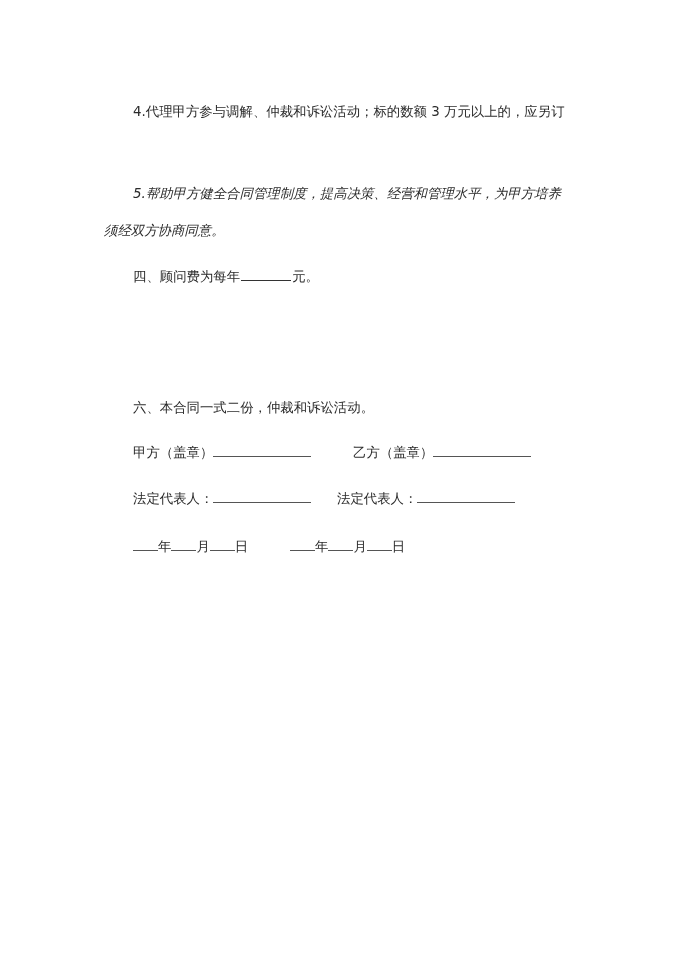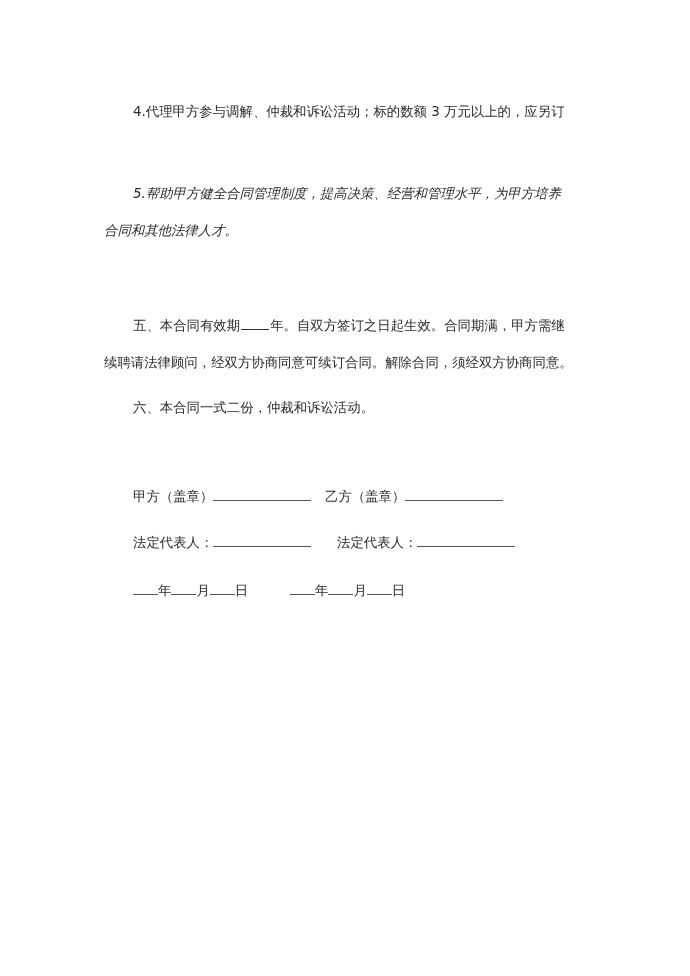--- a/index.html
+++ b/index.html
@@ -43,60 +43,58 @@
       position: absolute;
       left: 133px;
       height: 24px;
       line-height: 24px;
       white-space: nowrap;
     }
     .sig-cell {
       position: absolute;
       top: 0;
       white-space: nowrap;
-      margin-top: 44px;
     }
     .sig-line {
       display: inline-block;
       border-bottom: 1px solid #555;
       height: 14px;
       vertical-align: baseline;
     }
   </style>
 </head>
 <body>
 
 <div class="page">
 
   <div class="para" style="top:93px;">
     <span class="line indent">4.代理甲方参与调解、仲裁和诉讼活动；标的数额 3 万元以上的，应另订</span>
   </div>
 
   <div class="para" style="top:175px;font-style:italic;">
     <span class="line indent">5.帮助甲方健全合同管理制度，提高决策、经营和管理水平，为甲方培养</span>
-    <span class="line">合同和其他法律人才。</span>
+    <span class="line">须经双方协商同意。</span>
   </div>
 
+  <div class="para" style="top:258px;">
+    <span class="line indent">
+      <span>四、顾问费为每年</span><span class="blank" style="width:50px;"></span><span>元。</span>
+    </span>
+  </div>
 
-  <div class="para" style="top:307px;">
-    <span class="line indent">
-      <span>五、本合同有效期</span><span class="blank" style="width:28px;"></span><span>年。自双方签订之日起生效。合同期满，甲方需继</span>
-    </span>
-    <span class="line">续聘请法律顾问，经双方协商同意可续订合同。解除合同，须经双方协商同意。</span>
-  </div>
 
   <div class="para" style="top:389px;">
     <span class="line indent">六、本合同一式二份，仲裁和诉讼活动。</span>
   </div>
 
   <div class="sig-row" style="top:441px;">
     <div class="sig-cell" style="left:0;">
       <span>甲方（盖章）</span><span class="sig-line" style="width:98px;"></span>
     </div>
-    <div class="sig-cell" style="left:192px;">
+    <div class="sig-cell" style="left:220px;">
       <span>乙方（盖章）</span><span class="sig-line" style="width:98px;"></span>
     </div>
   </div>
 
   <div class="sig-row" style="top:487px;">
     <div class="sig-cell" style="left:0;">
       <span>法定代表人：</span><span class="sig-line" style="width:98px;"></span>
     </div>
     <div class="sig-cell" style="left:204px;">
       <span>法定代表人：</span><span class="sig-line" style="width:98px;"></span>

